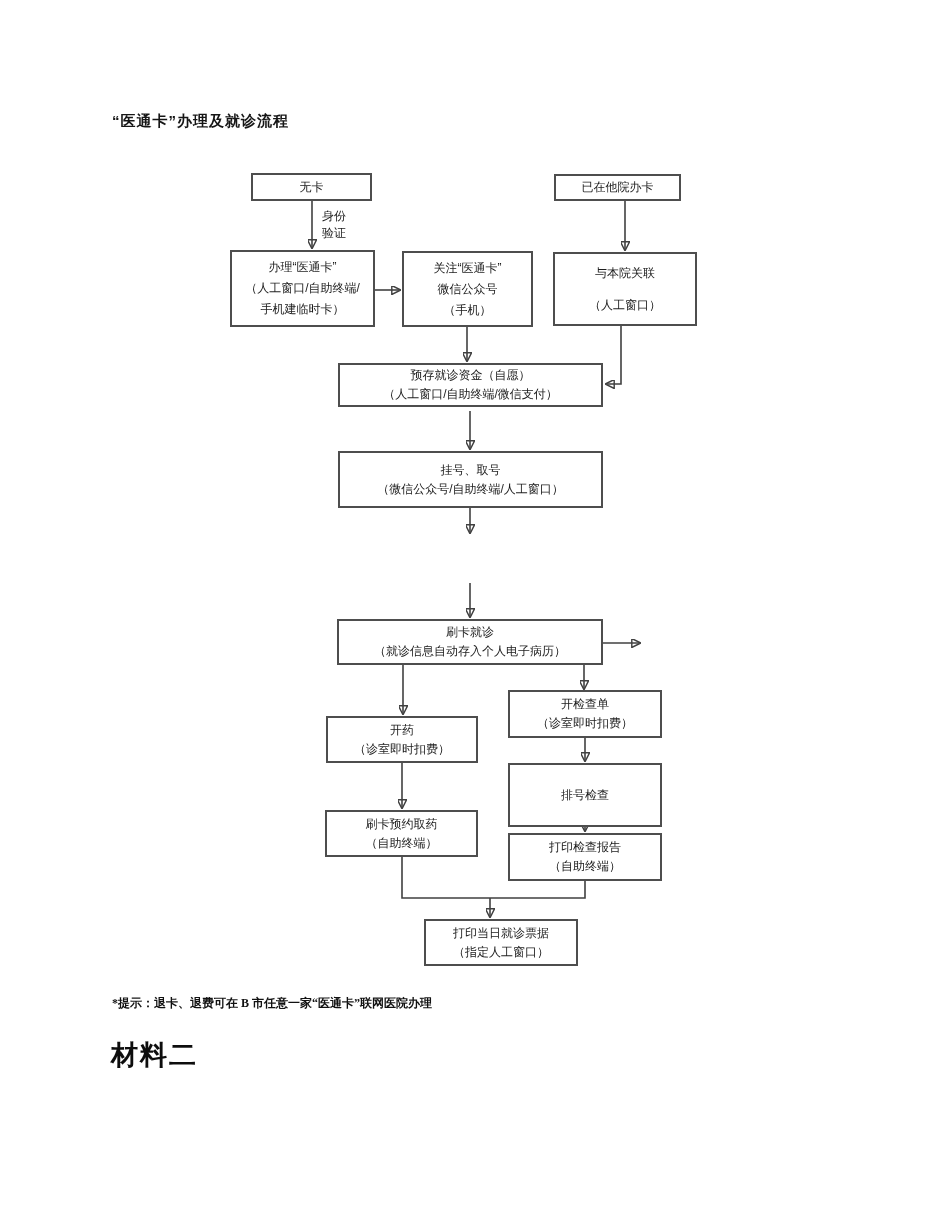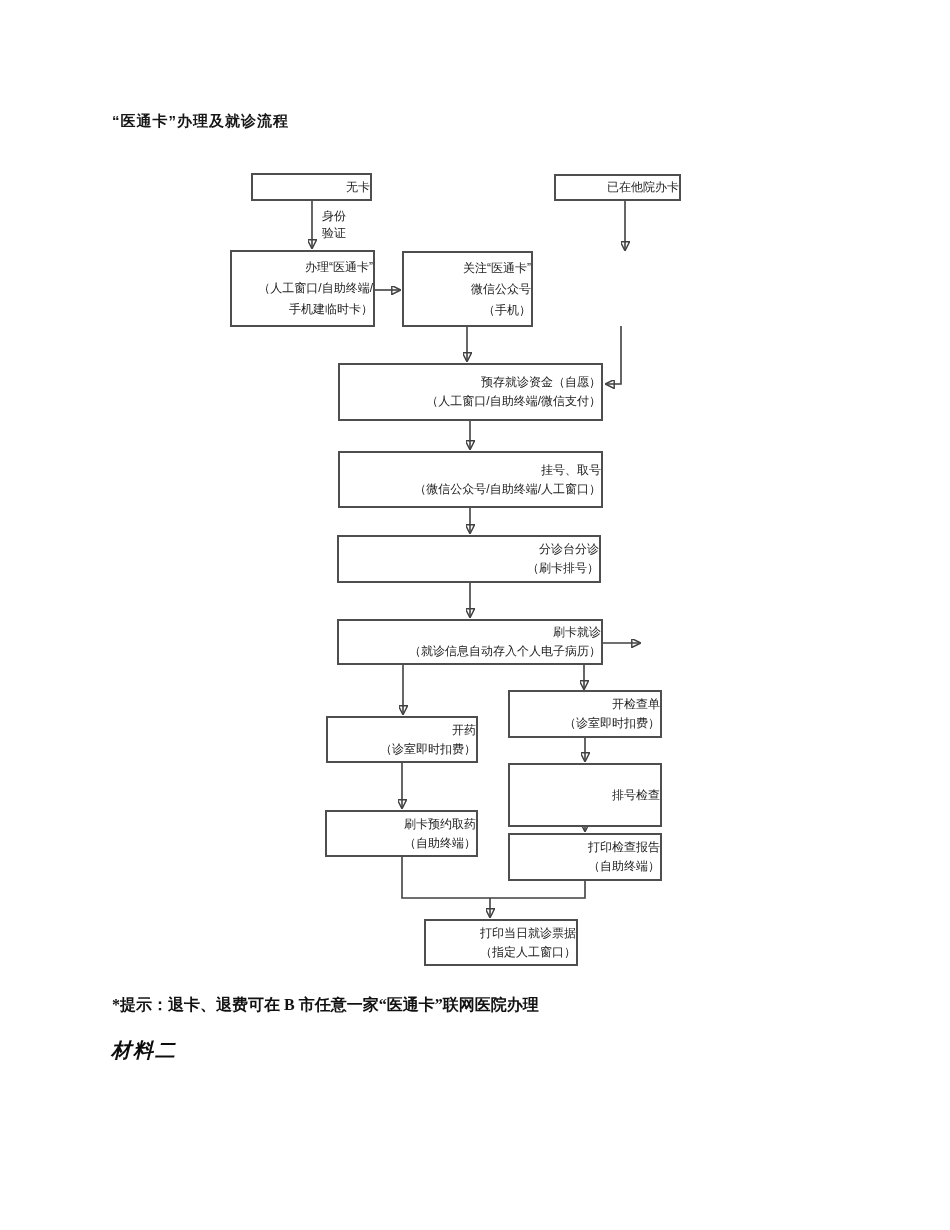--- a/index.html
+++ b/index.html
@@ -34,21 +34,21 @@
     stroke-width: 1.6;
     fill: none;
   }
   .node {
     position: absolute;
     box-sizing: border-box;
     border: 2px solid #4e4e4e;
     background: #ffffff;
     display: flex;
     flex-direction: column;
-    align-items: flex-end;
+    align-items: center;
     justify-content: center;
     text-align: center;
     font-size: 12px;
     line-height: 19px;
     color: #1c1c1c;
     white-space: nowrap;
   }
   .node.tri { line-height: 21px; }
   .node.spread { row-gap: 13px; }
   .edge-label {
@@ -62,36 +62,35 @@
     flex-direction: column;
     align-items: flex-start;
   }
   .tip-note {
     position: absolute;
     left: 112px;
     top: 995px;
     margin: 0;
     font-family: "Liberation Serif", serif;
     font-weight: bold;
-    font-size: 16px;
+    font-size: 12px;
     color: #111111;
     white-space: nowrap;
   }
   .section-heading {
     position: absolute;
     left: 111px;
     top: 1037px;
     margin: 0;
     font-family: "Liberation Serif", serif;
     font-weight: bold;
-    font-size: 20px;
+    font-size: 27px;
     letter-spacing: 2px;
     color: #0d0d0d;
     white-space: nowrap;
-    font-style: italic;
   }
 </style>
 </head>
 <body>
 
 <div class="page">
 
   <h1 class="doc-title">“医通卡”办理及就诊流程</h1>
 
   <svg class="connectors" width="950" height="1230" viewBox="0 0 950 1230">
@@ -151,35 +150,35 @@
     <span>（人工窗口/自助终端/</span>
     <span>手机建临时卡）</span>
   </div>
 
   <div class="node tri" style="left:402px;top:251px;width:131px;height:76px">
     <span>关注“医通卡”</span>
     <span>微信公众号</span>
     <span>（手机）</span>
   </div>
 
-
-  <div class="node" style="left:338px;top:363px;width:265px;height:58px">
+  <div class="node spread" style="left:553px;top:252px;width:144px;height:74px">
+    <span>与本院关联</span>
+    <span>（人工窗口）</span>
+  </div>
+
+  <div class="node" style="left:338px;top:363px;width:265px;height:44px">
     <span>预存就诊资金（自愿）</span>
     <span>（人工窗口/自助终端/微信支付）</span>
   </div>
 
   <div class="node" style="left:338px;top:451px;width:265px;height:57px">
     <span>挂号、取号</span>
     <span>（微信公众号/自助终端/人工窗口）</span>
   </div>
 
-  <div class="node" style="left:337px;top:535px;width:264px;height:48px">
-    <span>分诊台分诊</span>
-    <span>（刷卡排号）</span>
-  </div>
 
   <div class="node" style="left:337px;top:619px;width:266px;height:46px">
     <span>刷卡就诊</span>
     <span>（就诊信息自动存入个人电子病历）</span>
   </div>
 
 
   <div class="node" style="left:326px;top:716px;width:152px;height:47px">
     <span>开药</span>
     <span>（诊室即时扣费）</span>

